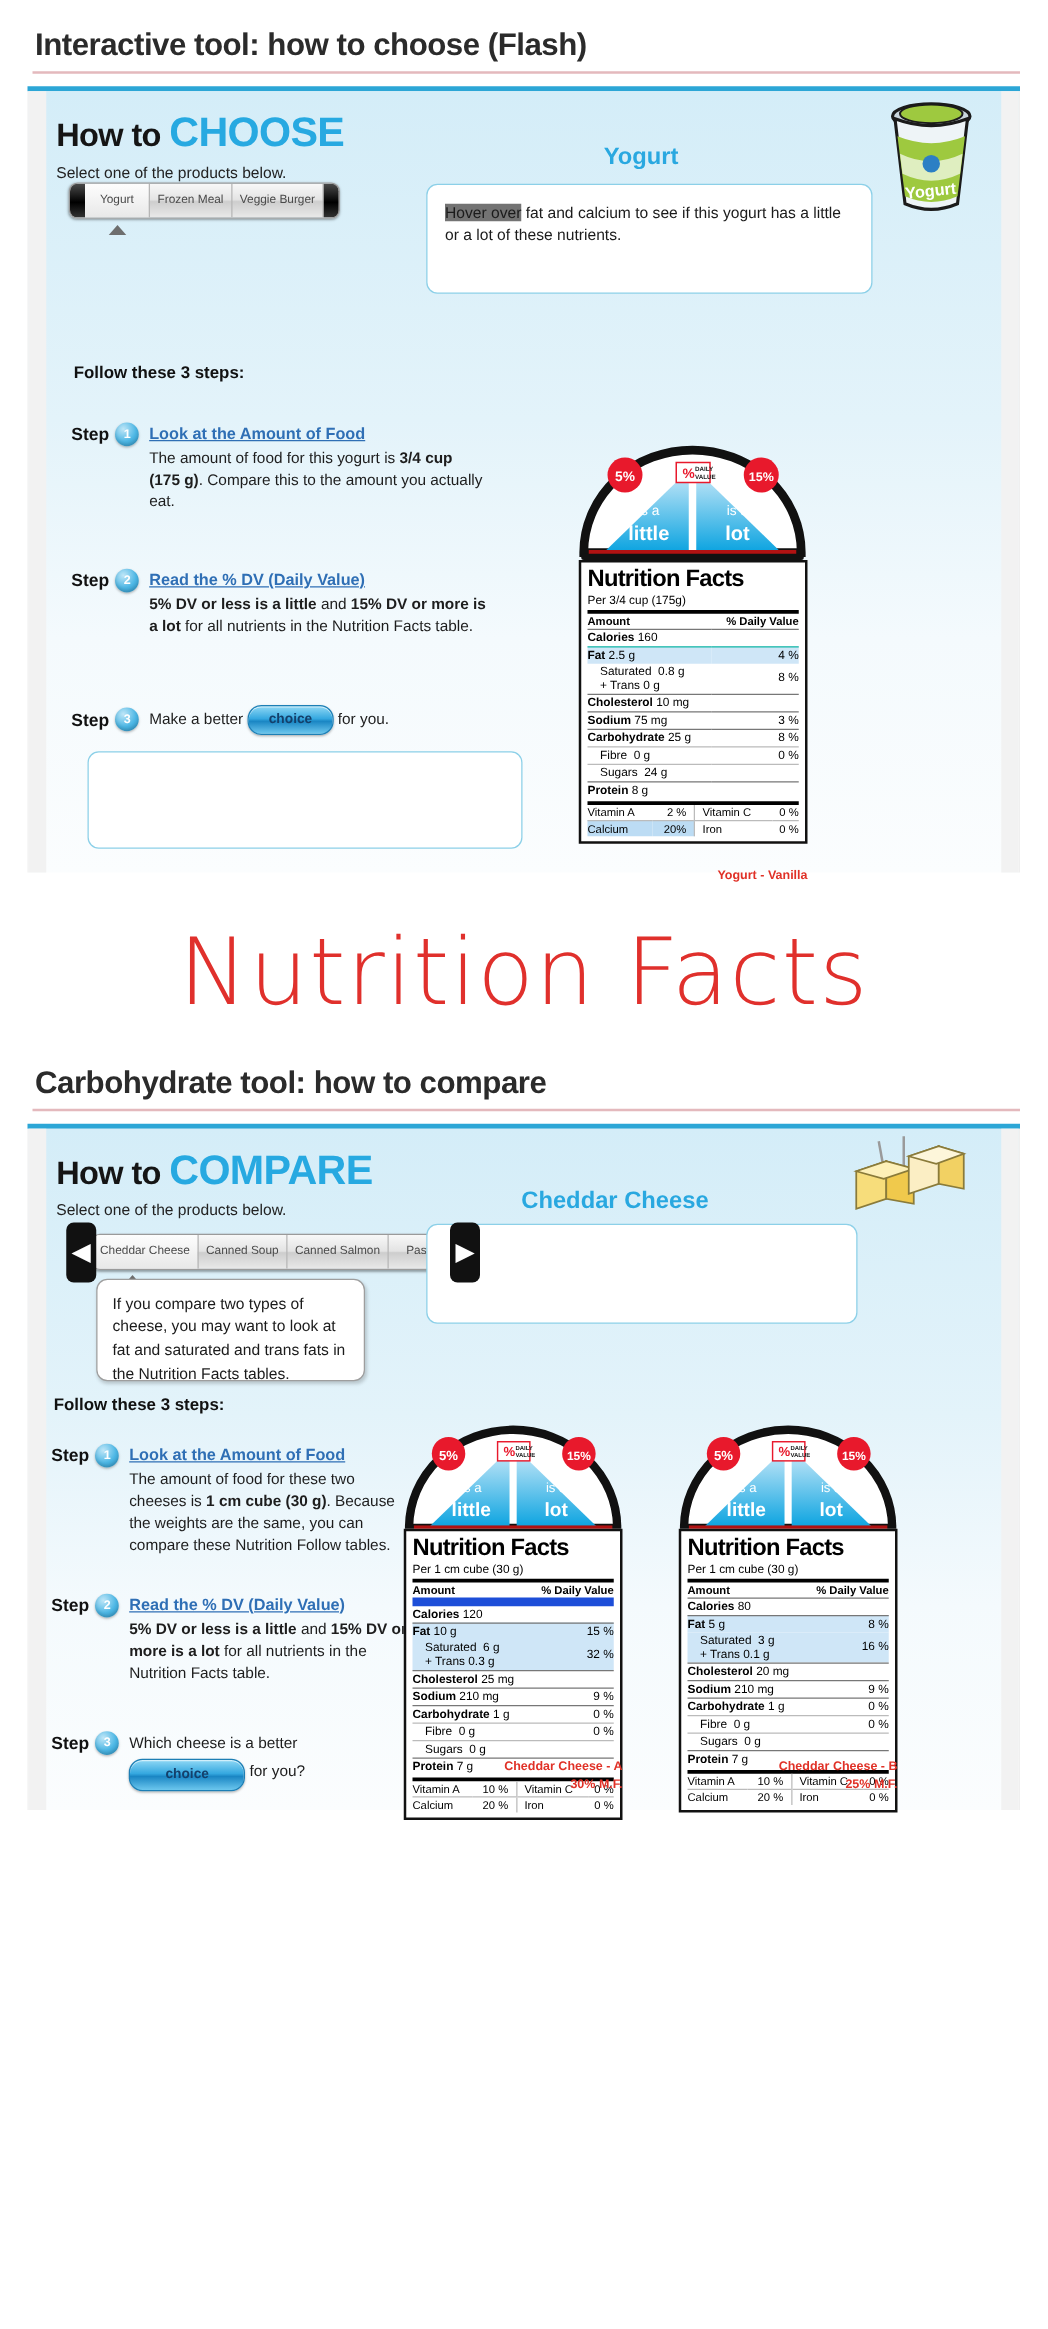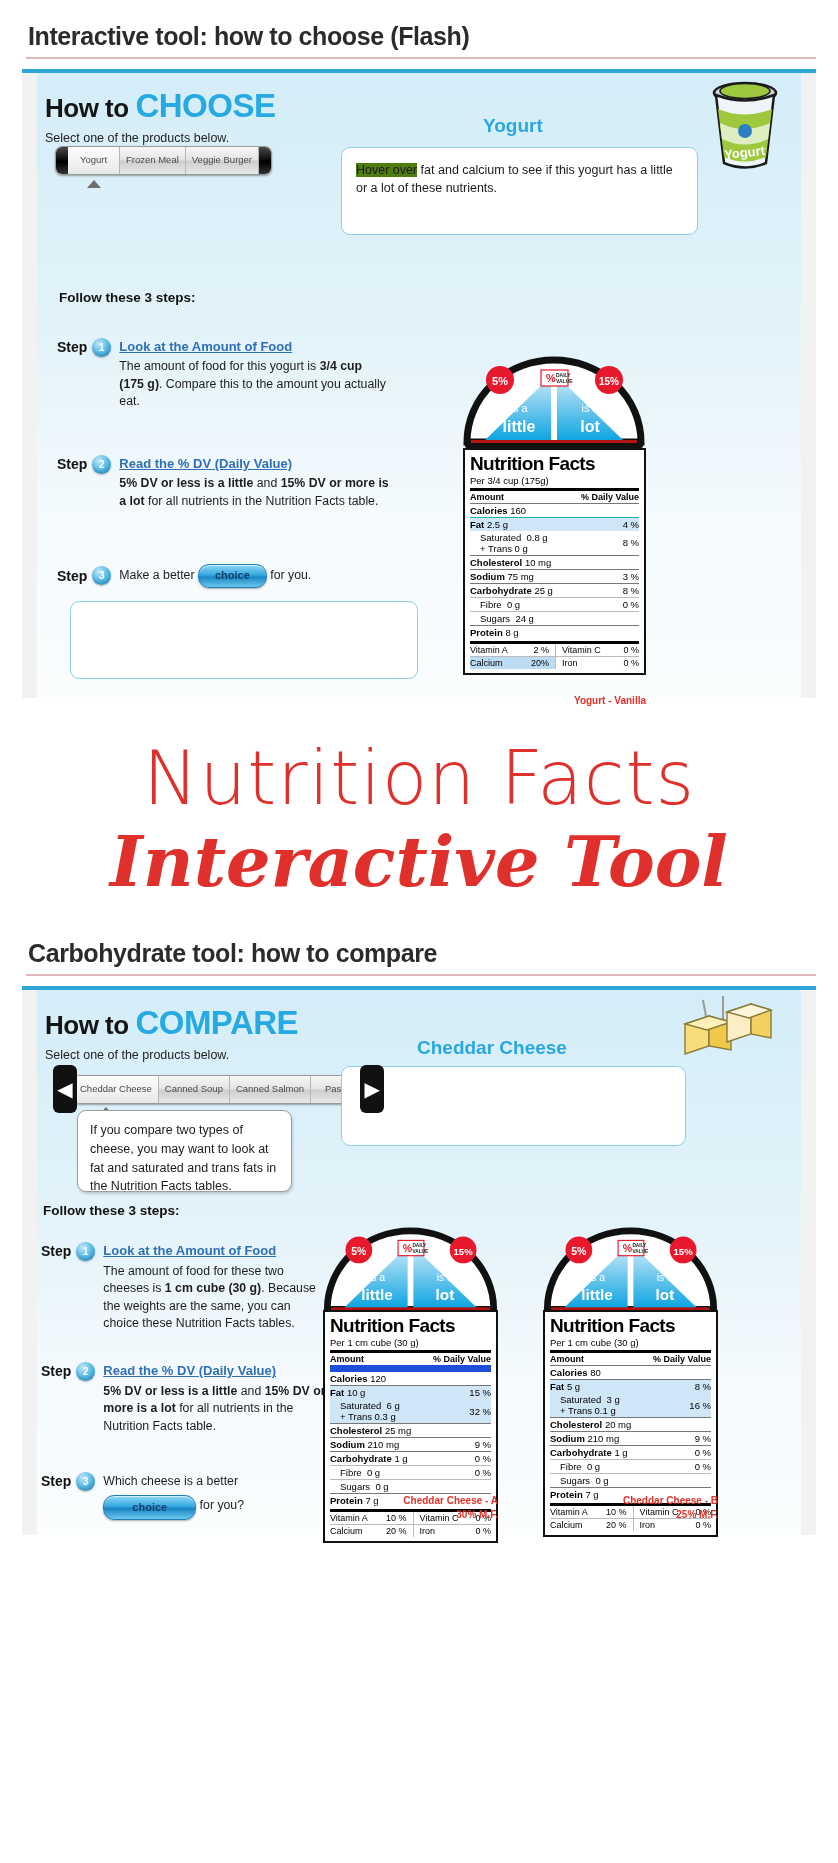--- a/index.html
+++ b/index.html
@@ -65,21 +65,21 @@
   
   .bubble {
     background:#fff; border:1px solid #8cd0e8; border-radius:9px;
     font-size: 12.5px; color:#1b1b1b; line-height:1.45;
   }
   .bubble-grey {
     background:#fff; border:1px solid #9e9e9e; border-radius:9px;
     font-size:12.5px; color:#1b1b1b; line-height:1.5;
     box-shadow: 1px 2px 3px rgba(0,0,0,.18);
   }
-  .hilite { background:#4d7c0f; }
+  .hilite { background:#737373; }
   .prod-name { color:#29a8e0; font-size:19px; font-weight:bold; }
 
   
   .follow { font-size:13.5px; font-weight:bold; color:#111; }
   .step-row { display:flex; align-items:flex-start; margin-top:10px; }
   .step-word { font-size:14px; font-weight:bold; color:#111; margin-right:5px; padding-top:1px;}
   .step-num {
     width:19px;height:19px;border-radius:50%;
     background: radial-gradient(circle at 35% 28%, #bfe6f7 0%, #4db7e5 55%, #2d93c4 100%);
     color:#fff;font-size:10px;font-weight:bold;text-align:center;line-height:19px;
@@ -317,21 +317,20 @@
         </tbody>
           </table>
       </div>
       <div class="caption" style="position:absolute;left:440px;top:622px;width:183px;">Yogurt - Vanilla</div>
     </div>
   </div>
 </div>
 
 <div class="bigtitle-wrap" style="margin-top:24px;">
   <div class="bigtitle1">Nutrition Facts</div>
-  <div class="bigtitle2">Interactive Tool</div>
 </div>
 
 <div class="panel-wrap" style="padding:18px 22px 0 22px;">
   <div class="panel-title">Carbohydrate tool: how to compare</div>
   <div class="title-rule"></div>
 
   <div style="position:relative;">
     <div class="topbar"></div>
     <div class="stage" style="height:545px;position:relative;">
       <div class="stage-grey-left"></div>
@@ -374,21 +373,21 @@
         </svg>
       </div>
 
       <div class="follow" style="position:absolute;left:20px;top:213px;">Follow these 3 steps:</div>
 
       <div class="step-row" style="position:absolute;left:18px;top:242px;width:282px;">
         <div class="step-word">Step</div>
         <div class="step-num">1</div>
         <div class="step-body">
           <a class="step-head" href="#">Look at the Amount of Food</a><br>
-          <span>The amount of food for these two cheeses is </span><b>1 cm cube (30 g)</b><span>. Because the weights are the same, you can choice these Nutrition Facts tables.</span>
+          <span>The amount of food for these two cheeses is </span><b>1 cm cube (30 g)</b><span>. Because the weights are the same, you can compare these Nutrition Follow tables.</span>
         </div>
       </div>
 
       <div class="step-row" style="position:absolute;left:18px;top:362px;width:285px;">
         <div class="step-word">Step</div>
         <div class="step-num">2</div>
         <div class="step-body">
           <a class="step-head" href="#">Read the % DV (Daily Value)</a><br>
           <b>5% DV or less is a little</b><span> and </span><b>15% DV or more is a lot</b><span> for all nutrients in the Nutrition Facts table.</span>
         </div>

